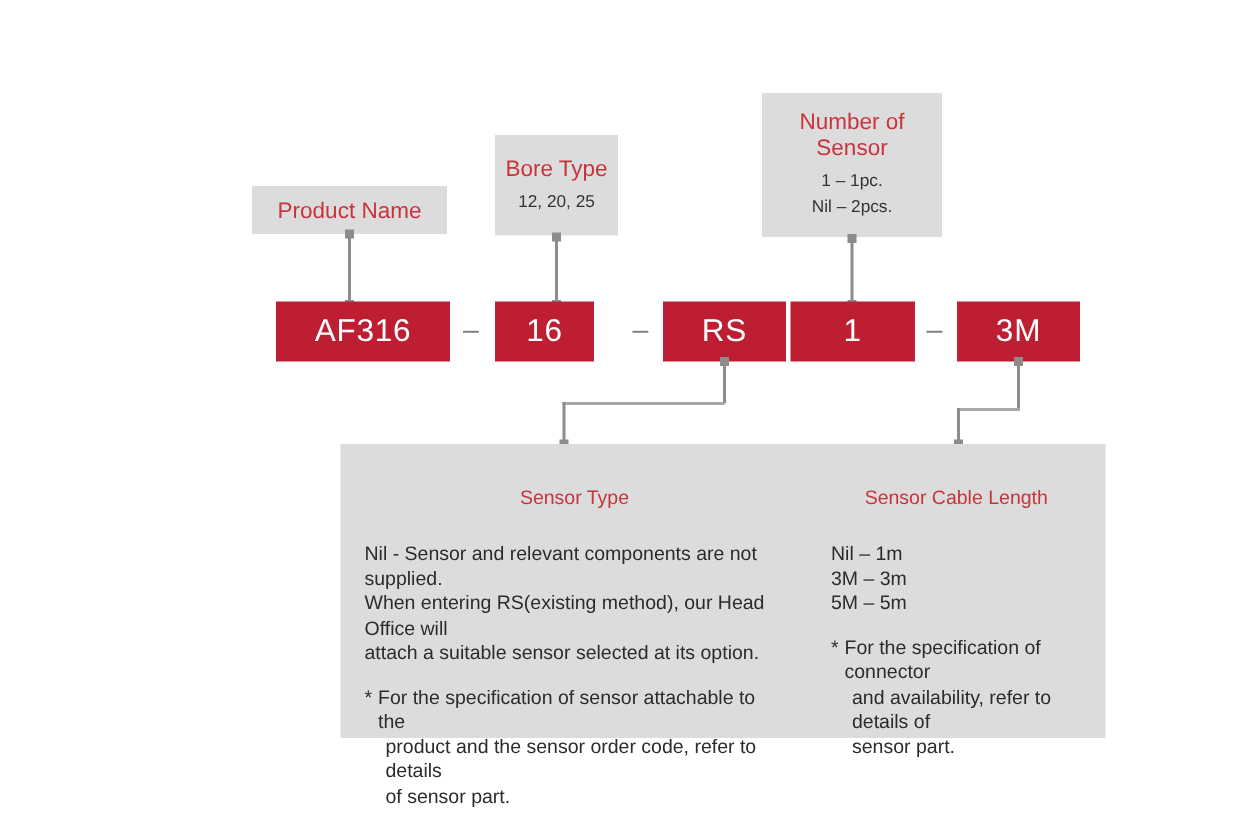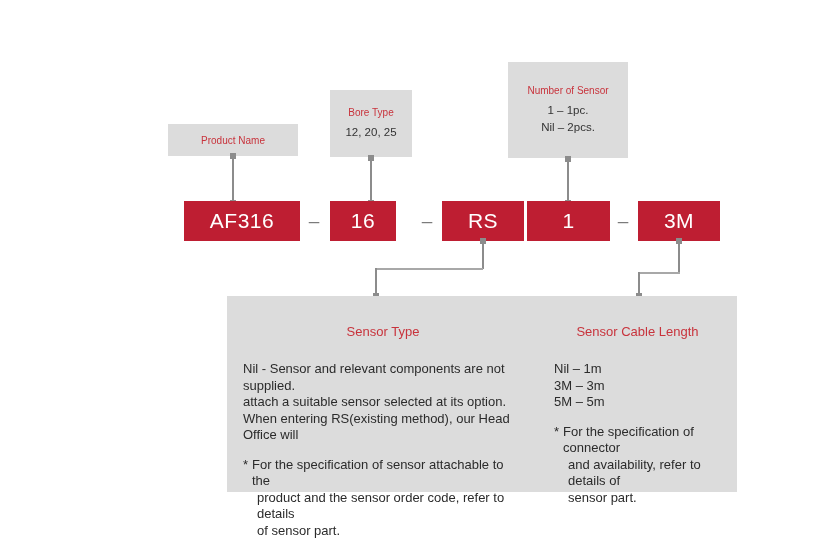--- a/index.html
+++ b/index.html
@@ -45,21 +45,21 @@
     justify-content: center;
     width: 22px;
   }
 
   
   .gbox {
     background: #dcdcdc;
   }
   .gbox-title {
     color: #c8333c;
-    font-size: 10px;
+    font-size: 15px;
     text-align: center;
     font-weight: 400;
   }
   .gbox-sub {
     color: #333333;
     font-size: 11.5px;
     text-align: center;
     line-height: 17px;
   }
 
@@ -155,22 +155,22 @@
   <div class="abs vline" style="left:678.2px; top:241px; height:32px;"></div>
   <div class="abs hline" style="left:638px; top:272px; width:42px;"></div>
   <div class="abs vline" style="left:638px; top:272px; height:22px;"></div>
   <div class="abs dot" style="left:635.8px; top:293px;"></div>
 
   <div class="abs gbox detail-box" style="left:227px; top:296px; width:312px; height:196px;">
     <div class="detail-title">Sensor Type</div>
 
     <div class="detail-body" style="margin:22px 16px 0 16px;">
       <div>Nil - Sensor and relevant components are not supplied.</div>
+      <div>When entering RS(existing method), our Head Office will</div>
       <div>attach a suitable sensor selected at its option.</div>
-      <div>When entering RS(existing method), our Head Office will</div>
 
       <div class="detail-note">
         <span class="star">*</span>
         <span class="note-text">
           <span>For the specification of sensor attachable to the</span><br>
           <span style="display:inline-block;padding-left:5px;">product and the sensor order code, refer to details</span><br>
           <span style="display:inline-block;padding-left:5px;">of sensor part.</span>
         </span>
       </div>
     </div>

